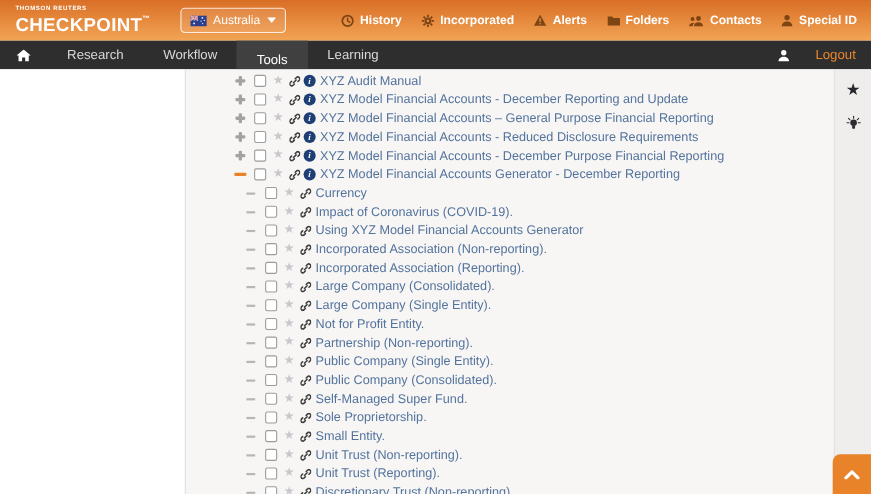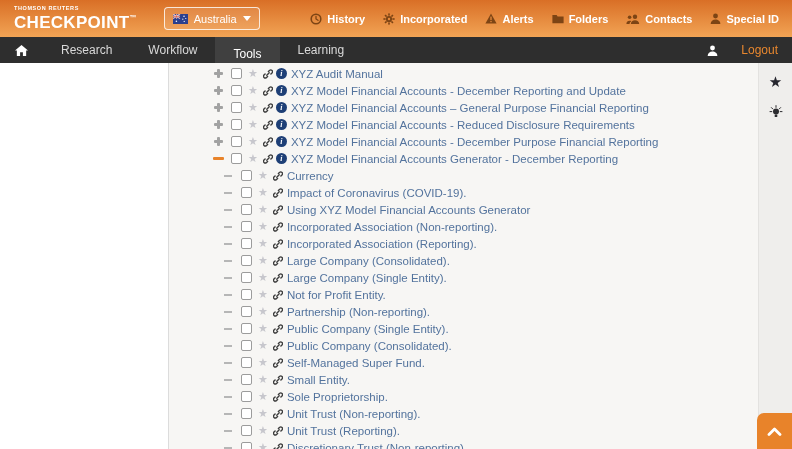--- a/index.html
+++ b/index.html
@@ -523,38 +523,38 @@
     <span class="row-link">
       <svg width="10" height="10" viewBox="0 0 10 10">
         <g stroke="#3d3d3d" stroke-width="1.4" fill="none" stroke-linecap="round">
           <path d="M3.8 6.2L6.2 3.8"></path>
           <path d="M5.4 2.6l1.1-1.1a1.75 1.75 0 012.5 2.5L7.9 5.1"></path>
           <path d="M4.6 7.4L3.5 8.5A1.75 1.75 0 011 6L2.1 4.9"></path>
         </g>
       </svg>
     </span>
 
+    <a class="row-label">Sole Proprietorship.</a>
+  </div>
+
+  <div class="tree-row child">
+    <span class="expander dash"></span>
+    <span class="checkbox"></span>
+    <span class="row-star"></span>
+    <span class="row-link">
+      <svg width="10" height="10" viewBox="0 0 10 10">
+        <g stroke="#3d3d3d" stroke-width="1.4" fill="none" stroke-linecap="round">
+          <path d="M3.8 6.2L6.2 3.8"></path>
+          <path d="M5.4 2.6l1.1-1.1a1.75 1.75 0 012.5 2.5L7.9 5.1"></path>
+          <path d="M4.6 7.4L3.5 8.5A1.75 1.75 0 011 6L2.1 4.9"></path>
+        </g>
+      </svg>
+    </span>
+
     <a class="row-label">Small Entity.</a>
-  </div>
-
-  <div class="tree-row child">
-    <span class="expander dash"></span>
-    <span class="checkbox"></span>
-    <span class="row-star"></span>
-    <span class="row-link">
-      <svg width="10" height="10" viewBox="0 0 10 10">
-        <g stroke="#3d3d3d" stroke-width="1.4" fill="none" stroke-linecap="round">
-          <path d="M3.8 6.2L6.2 3.8"></path>
-          <path d="M5.4 2.6l1.1-1.1a1.75 1.75 0 012.5 2.5L7.9 5.1"></path>
-          <path d="M4.6 7.4L3.5 8.5A1.75 1.75 0 011 6L2.1 4.9"></path>
-        </g>
-      </svg>
-    </span>
-
-    <a class="row-label">Sole Proprietorship.</a>
   </div>
 
   <div class="tree-row child">
     <span class="expander dash"></span>
     <span class="checkbox"></span>
     <span class="row-star"></span>
     <span class="row-link">
       <svg width="10" height="10" viewBox="0 0 10 10">
         <g stroke="#3d3d3d" stroke-width="1.4" fill="none" stroke-linecap="round">
           <path d="M3.8 6.2L6.2 3.8"></path>

